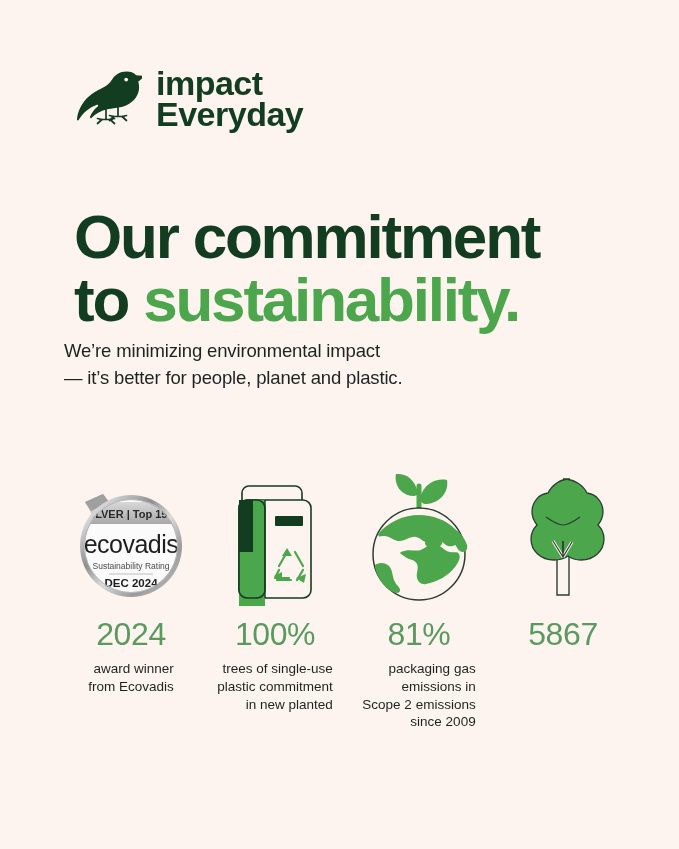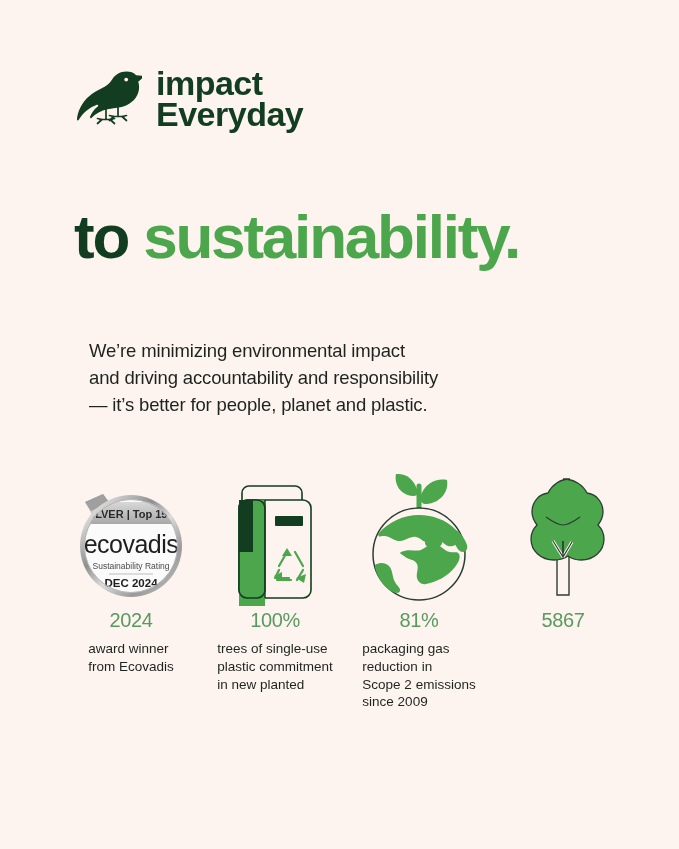--- a/index.html
+++ b/index.html
@@ -51,21 +51,21 @@
     letter-spacing: -2.2px;
     color: #123d20;
     width: 560px;
   }
   .headline .hl-line { display: block; white-space: nowrap; }
   .headline .accent { color: #4ca64c; }
 
   
   .body-copy {
     position: absolute;
-    left: 89px;
+    left: 64px;
     top: 318px;
     font-size: 18.5px;
     line-height: 1.48;
     color: #1d2420;
     letter-spacing: -0.15px;
   }
   .body-copy span { display: block; white-space: nowrap; }
 
   
   .stats {
@@ -83,31 +83,32 @@
     flex-direction: column;
     align-items: center;
   }
   .stat-icon {
     height: 140px;
     display: flex;
     align-items: center;
     justify-content: center;
   }
   .stat-value {
-    font-size: 20px;
+    font-size: 32px;
     color: #5a9a5f;
     letter-spacing: -0.4px;
+    margin-top: 8px;
     line-height: 1;
   }
   .stat-caption {
     margin-top: 10px;
     font-size: 13.5px;
     line-height: 1.32;
     color: #1d2420;
-    text-align: left;
+    text-align: right;
   }
   .stat-caption span { display: block; white-space: nowrap; }
 
   
   .medal-wrap { transform: translateY(4px); }
   .pack-wrap { transform: translateY(2px); }
 </style>
 </head>
 <body>
 
@@ -120,26 +121,26 @@
       <path stroke="#123d20" stroke-width="1.7" fill="none" stroke-linecap="round" d="M30 46.5v11M24 57.5h12M34 57.5l4.5 4M34 57.5l4.5-1M26 57.5l-4.5 4M26 57.5l-4.5-1"></path>
       <path stroke="#123d20" stroke-width="1.7" fill="none" stroke-linecap="round" d="M42 43.5v11M36 54.5h12M46 54.5l4.5 4M46 54.5l4.5-1M38 54.5l-4.5 4M38 54.5l-4.5-1"></path>
     </svg>
     <div class="logo-words">
       <span>impact</span>
       <span>Everyday</span>
     </div>
   </div>
 
   <h1 class="headline">
+    <span class="hl-line">Our commitment</span>
     <span class="hl-line"><span>to </span><span class="accent">sustainability.</span></span>
   </h1>
 
   <p class="body-copy">
     <span>We’re minimizing environmental impact</span>
-    <span>and driving accountability and responsibility</span>
     <span>— it’s better for people, planet and plastic.</span>
   </p>
 
   <div class="stats">
 
     <div class="stat">
       <div class="stat-icon medal-wrap">
         <svg width="120" height="120" viewBox="0 0 120 120">
           <defs>
             <linearGradient id="ringg" x1="0" y1="0" x2="1" y2="1">
@@ -243,21 +244,21 @@
           <path d="M21 62 c10 -12 26 -19 41 -19 c14 0 27 5 36 14 c3 3 5 7 4 11 c-1 5 -6 7 -11 6 c-3 -1 -5 -4 -8 -5 c-4 -1 -7 2 -11 2 c-5 0 -8 -5 -13 -6 c-6 -1 -10 4 -16 4 c-7 0 -11 -6 -17 -5 c-3 0 -4 2 -5 -2z" fill="#4ca64c"></path>
           <path d="M44 80 c8 -4 14 0 20 -2 c5 -2 8 -7 14 -6 c6 1 9 7 15 8 c4 1 7 -1 9 2 c2 4 -1 9 -4 13 c-7 9 -18 15 -29 17 c-4 1 -8 -2 -9 -6 c-1 -5 2 -10 0 -14 c-2 -5 -9 -4 -13 -8 c-3 -2 -5 -3 -3 -4z" fill="#4ca64c"></path>
           <path d="M72 66 c5 -2 11 -1 13 3 c1 4 -3 7 -8 7 c-5 0 -9 -2 -9 -5 c0 -3 2 -4 4 -5z" fill="#4ca64c"></path>
           <path d="M20 92 c4 -2 9 -1 12 2 c4 4 3 11 6 16 c2 4 6 6 5 9 c-1 3 -6 2 -9 0 c-8 -5 -14 -14 -16 -24 c0 -2 0 -3 2 -3z" fill="#4ca64c"></path>
           <path d="M99 58 c5 3 9 9 11 15 c1 4 -1 7 -4 7 c-4 0 -6 -4 -8 -8 c-2 -4 -5 -8 -4 -11 c0 -3 3 -4 5 -3z" fill="#4ca64c"></path>
         </svg>
       </div>
       <div class="stat-value">81%</div>
       <div class="stat-caption">
         <span>packaging gas</span>
-        <span>reduction in</span>
+        <span>emissions in</span>
         <span>Scope 2 emissions</span>
         <span>since 2009</span>
       </div>
     </div>
 
     <div class="stat">
       <div class="stat-icon">
         <svg width="114" height="134" viewBox="0 0 114 134">
 
           <path d="M51 66 h12 v56 h-12 z" fill="#fdf3ef" stroke="#2c3e33" stroke-width="1.4"></path>

